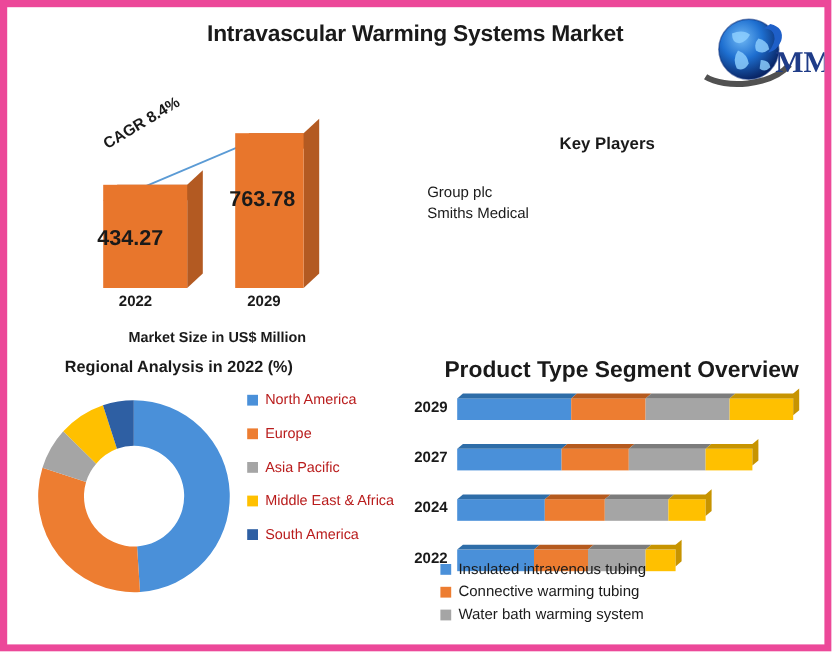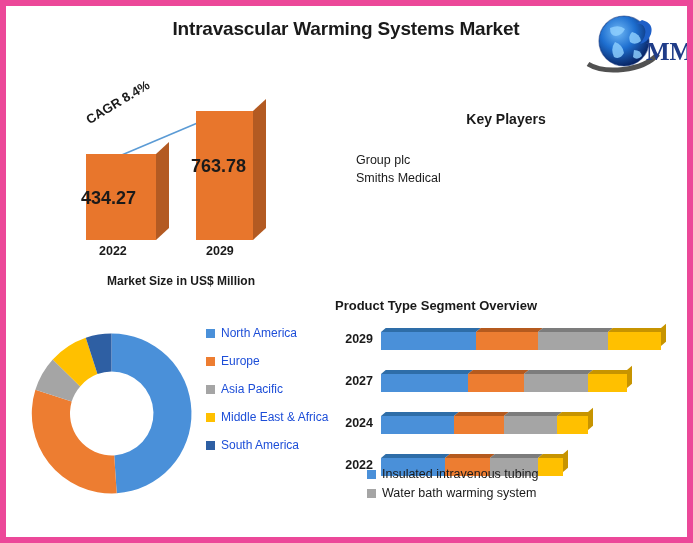--- a/index.html
+++ b/index.html
@@ -135,30 +135,31 @@
     left: 38px;
     top: 0;
     font-size: 13.5px;
     font-weight: bold;
     color: #1a1a1a;
   }
   #donut-svg { position: absolute; left: 8px; top: 28px; }
   #donut-legend { position: absolute; left: 190px; top: 28px; width: 130px; }
   .legend-row { display: flex; align-items: flex-start; margin-bottom: 13px; }
   .legend-swatch { width: 9px; height: 9px; flex: 0 0 9px; margin-top: 3px; margin-right: 6px; }
-  .legend-label { font-size: 12px; color: #1d4ed8; line-height: 15px; }
+  .legend-label { font-size: 12px; color: #b91c1c; line-height: 15px; }
 
   
   #stacked-section { position: absolute; left: 325px; top: 292px; width: 365px; height: 245px; }
   #stacked-title {
     position: absolute;
-    left: 4px;
+    left: 22px;
     top: 0;
     width: 330px;
-    font-size: 13px;
+    text-align: center;
+    font-size: 19px;
     font-weight: bold;
     color: #1a1a1a;
   }
   .sbar-row { position: absolute; height: 22px; }
   .sbar-year {
     position: absolute;
     left: 0;
     width: 42px;
     text-align: right;
     font-size: 12.5px;
@@ -255,20 +256,21 @@
     <div id="key-players-title">Key Players</div>
     <div class="kp-cols">
       <div class="kp-col right">
         <div class="kp-line">Group plc</div>
         <div class="kp-line">Smiths Medical</div>
       </div>
     </div>
   </div>
 
   <div id="donut-section">
+    <div id="donut-title">Regional Analysis in 2022 (%)</div>
 
     <svg id="donut-svg" width="175" height="175" viewBox="0 0 175 175">
 
       <path d="M 87.5 7.5 A 80 80 0 0 1 92.69 167.33 L 90.22 129.41 A 42 42 0 0 0 87.5 45.5 Z" fill="#4A90D9"></path>
 
       <path d="M 92.69 167.33 A 80 80 0 0 1 11.39 63.78 L 47.70 75.58 A 42 42 0 0 0 90.22 129.41 Z" fill="#ED7D31"></path>
 
       <path d="M 11.39 63.78 A 80 80 0 0 1 28.75 33.38 L 56.19 60.43 A 42 42 0 0 0 47.70 75.58 Z" fill="#A5A5A5"></path>
 
       <path d="M 28.75 33.38 A 80 80 0 0 1 61.79 11.68 L 73.48 48.03 A 42 42 0 0 0 56.19 60.43 Z" fill="#FFC000"></path>
@@ -378,19 +380,23 @@
         <div class="sbar-endcap" style="left:182px; background:#C79400;"></div>
       </div>
     </div>
 
     <div id="stacked-legend">
       <div class="sleg-row">
         <span class="sleg-swatch" style="background:#4A90D9;"></span>
         <span class="sleg-label">Insulated intravenous tubing</span>
       </div>
       <div class="sleg-row">
+        <span class="sleg-swatch" style="background:#ED7D31;"></span>
+        <span class="sleg-label">Connective warming tubing</span>
+      </div>
+      <div class="sleg-row">
         <span class="sleg-swatch" style="background:#A5A5A5;"></span>
         <span class="sleg-label">Water bath warming system</span>
       </div>
     </div>
   </div>
 
 </div>
 
 </body></html>

